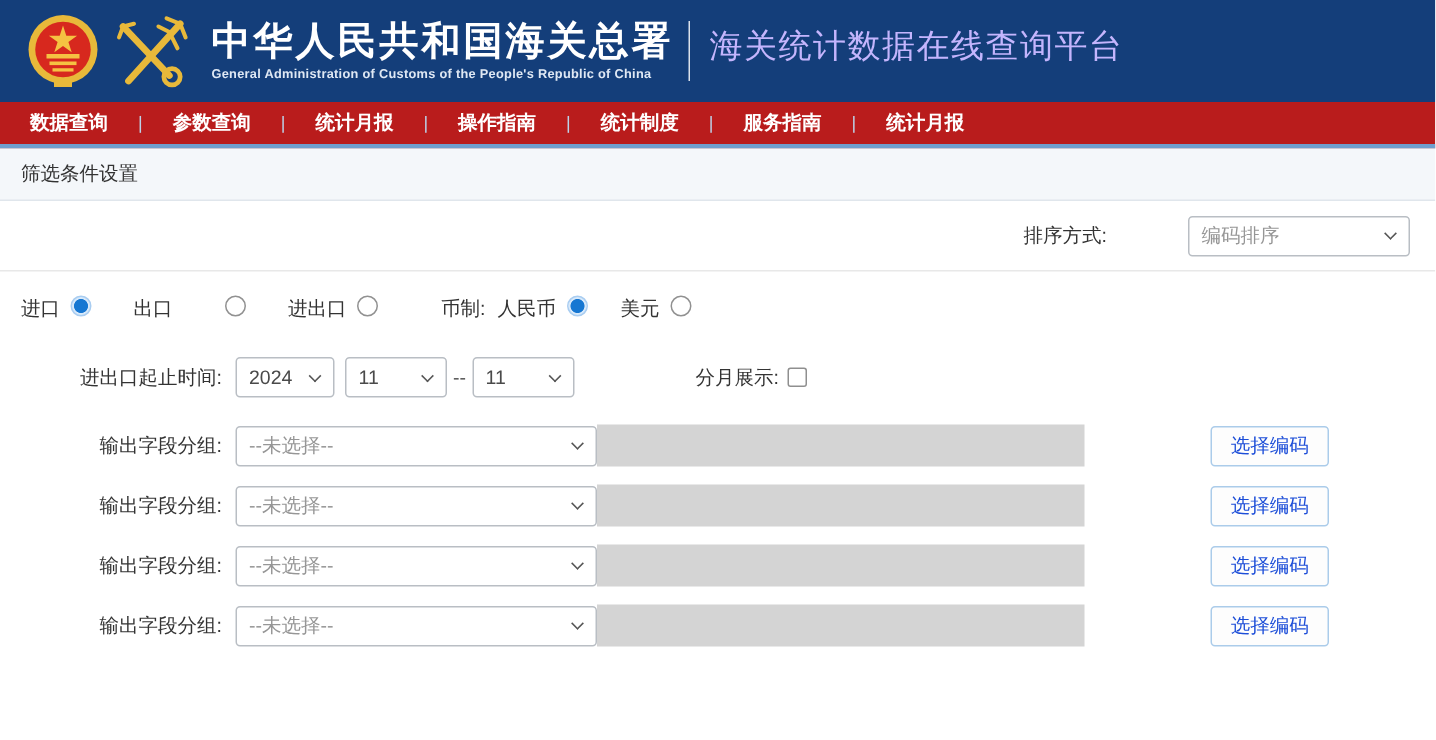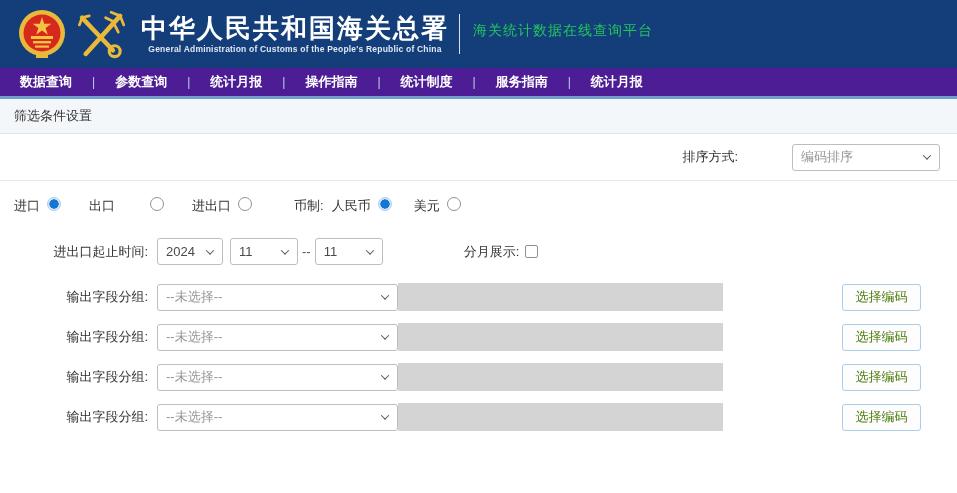--- a/index.html
+++ b/index.html
@@ -6,26 +6,26 @@
   html,body { background:#fff; }
   body { font-family:"Liberation Sans","DejaVu Sans",sans-serif; }
   .page { width:957px; height:451px; background:#fff; overflow:hidden; position:relative; }
 
   
   .hdr { height:68px; background:#143e7a; display:flex; align-items:center; padding-left:18px; }
   .emblem { width:48px; height:52px; flex:none; }
   .keylogo { width:58px; height:52px; flex:none; margin-left:7px; margin-right:10px; }
   .titleblock { display:flex; flex-direction:column; justify-content:center; }
   .title-cn { color:#fff; font-size:26px; font-weight:700; letter-spacing:2px; line-height:28px; font-family:"DejaVu Serif","Liberation Serif",serif; }
-  .title-en { color:#dfe8f4; font-size:8.5px; font-weight:700; letter-spacing:.2px; margin-top:2px;text-align:center; }
+  .title-en { color:#dfe8f4; font-size:8.5px; font-weight:700; letter-spacing:.2px; margin-top:2px; }
   .hdr-divider { width:1px; height:40px; background:rgba(255,255,255,.85); margin:0 13px 0 10px; }
-  .platform-title { color:#22c55e; font-size:14px; letter-spacing:1px; margin-top:-6px; }
-
-  
-  .nav { height:31px; background:#4c1d95; border-bottom:3px solid #6f9ecd; display:flex; align-items:center; padding-left:14px; }
+  .platform-title { color:#c4b5fd; font-size:22px; letter-spacing:1px; margin-top:-6px; }
+
+  
+  .nav { height:31px; background:#b91c1c; border-bottom:3px solid #6f9ecd; display:flex; align-items:center; padding-left:14px; }
   .nav-item { color:#fff; font-size:13px; font-weight:700; padding:0 6px; cursor:pointer; }
   .nav-sep { color:#bcd2e8; font-size:12px; padding:0 14px; }
 
   
   .section-bar { height:35px; background:#f4f7fa; border-bottom:1px solid #e0e6ec; display:flex; align-items:center; padding-left:14px; }
   .section-title { font-size:13px; color:#333; }
 
   
   .sort-row { height:47px; display:flex; align-items:center; justify-content:flex-end; padding-right:17px; border-bottom:1px solid #e8e8e8; }
   .sort-row .lbl { font-size:13px; color:#333; margin-right:6px; }
@@ -44,21 +44,21 @@
   .gap10 { margin-left:9px; }
 
   .opt { display:flex; align-items:flex-start; font-size:13px; color:#333; cursor:pointer; }
   .opt .txt { margin-right:7px; }
   .radio { width:14px; height:14px; border-radius:50%; border:1px solid #919191; background:#fff; flex:none; }
   .radio.on { border:1px solid #a9cdf1; background:radial-gradient(circle,#1677d2 0 52%,#d8e9fa 58% 100%); }
   .checkbox { width:13px; height:13px; border:1px solid #8f8f8f; border-radius:2px; background:#fff; flex:none; cursor:pointer; }
 
   .dash { font-size:13px; color:#555; margin:0 4px; }
   .disabled-input { height:28px; width:325px; background:#d4d4d4; border:none; flex:none; }
-  .code-btn { height:27px; width:79px; margin-left:119px; background:#fdfdfd; border:1px solid #abccea; border-radius:3px; color:#4d7c0f; font-size:13px; cursor:pointer; font-family:inherit; }
+  .code-btn { height:27px; width:79px; margin-left:84px; background:#fdfdfd; border:1px solid #abccea; border-radius:3px; color:#1d4ed8; font-size:13px; cursor:pointer; font-family:inherit; }
 
   .row-type { margin-bottom:20px; height:24px; }
   .row-time { margin-bottom:18px; }
   .row-out  { margin-bottom:12px; }
 
   .actions { display:flex; justify-content:center; gap:10px; margin-top:34px; transform:translateX(-14px); }
   .btn { height:26px; font-size:13px; border-radius:3px; cursor:pointer; font-family:inherit; }
   .btn-query { width:75px; background:#6db1e1; border:1px solid #64a9db; color:#fff; }
   .btn-reset { width:66px; background:#fff; border:1px solid #a5c9e9; color:#9a9a9a; text-decoration:underline; }
 </style>

